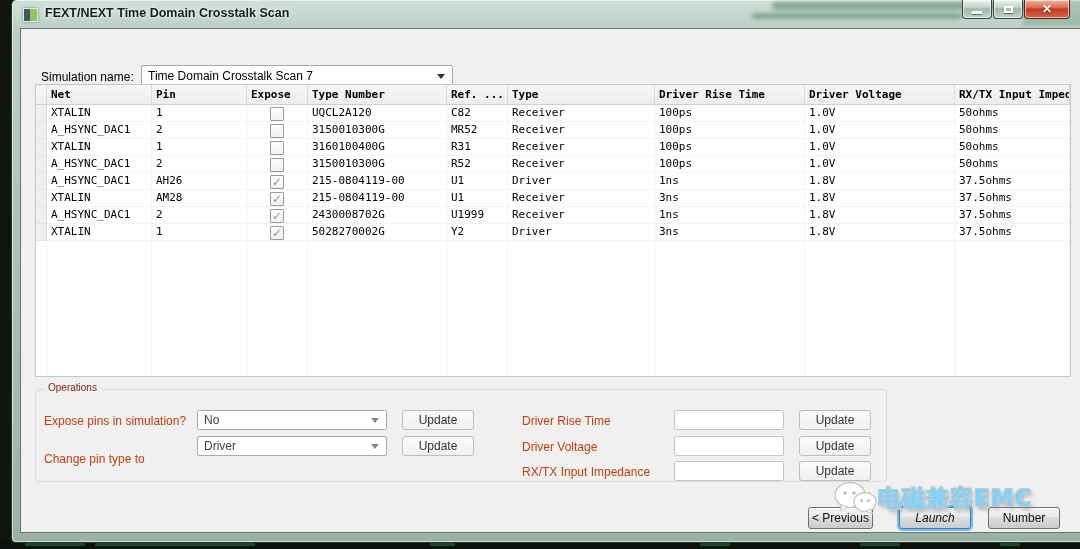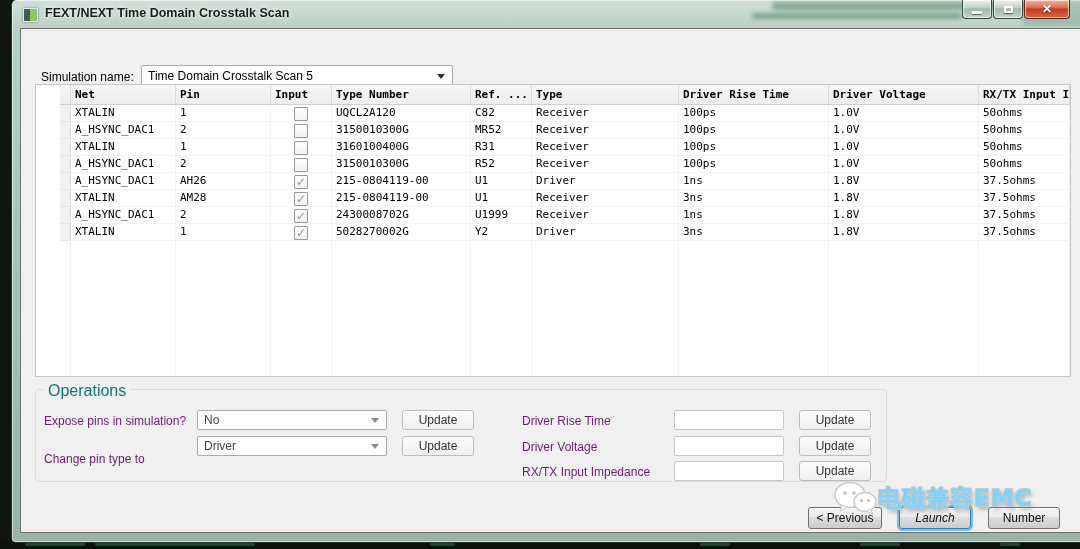--- a/index.html
+++ b/index.html
@@ -68,21 +68,21 @@
   .combo .arrow{
     position:absolute;right:7px;top:50%;margin-top:-2px;
     width:0;height:0;border-left:4px solid transparent;border-right:4px solid transparent;
     border-top:5px solid #333;
   }
   .sim-combo{left:120px;top:36px;width:312px;height:22px;}
 
   
   .grid-wrap{
     position:absolute;left:14px;top:55px;width:1036px;height:293px;
-    background:#fff;border:1px solid #c6c6c6;box-sizing:border-box;overflow:hidden;padding-left:24px;
+    background:#fff;border:1px solid #c6c6c6;box-sizing:border-box;overflow:hidden;
   }
   table.grid{border-collapse:collapse;table-layout:fixed;width:100%;
     font-family:"DejaVu Sans Mono","Liberation Mono",monospace;font-size:11px;color:#000;}
   .grid th{
     height:19px;background:linear-gradient(180deg,#f6f6f6,#ededed);
     border-right:1px solid #dadada;border-bottom:1px solid #cfcfcf;
     font-weight:bold;text-align:left;padding:0 0 0 4px;white-space:nowrap;overflow:hidden;
   }
   .grid td{
     height:16px;line-height:16px;padding:0 0 0 4px;
@@ -106,23 +106,23 @@
     color:#8a9a8e;font-size:12px;font-weight:bold;font-family:"DejaVu Sans",sans-serif;
   }
 
   
   .groupbox{
     position:absolute;left:14px;top:360px;width:852px;height:93px;
     border:1px solid #dcdcdc;border-radius:4px;box-sizing:border-box;
   }
   .groupbox .legend{
     position:absolute;left:8px;top:-8px;background:#f0f0f0;padding:0 4px;
-    font-size:16px;color:#0f766e;
-  }
-  .op-label{position:absolute;font-size:12px;color:#701a75;white-space:nowrap;}
+    font-size:10px;color:#7f1d1d;
+  }
+  .op-label{position:absolute;font-size:12px;color:#c2410c;white-space:nowrap;}
   .op-combo{height:20px;width:190px;left:161px;color:#444;}
   .op-combo .arrow{border-top-color:#8a8a8a;}
   .btn-update{
     position:absolute;width:72px;height:20px;left:366px;
     background:linear-gradient(180deg,#fbfbfb,#f0f0f0);
     border:1px solid #bdbdbd;border-radius:3px;
     font-size:12px;color:#333;text-align:center;line-height:18px;cursor:default;
     box-sizing:border-box;font-family:"Liberation Sans",sans-serif;
   }
   .op-input{
@@ -134,21 +134,21 @@
 
   
   .btn{
     position:absolute;height:22px;
     background:linear-gradient(180deg,#f4f4f4 0%,#ebebeb 45%,#dedede 46%,#cccccc 100%);
     border:1px solid #707070;border-radius:3px;
     box-shadow:inset 0 1px 0 rgba(255,255,255,.9);
     font-size:12px;color:#111;text-align:center;line-height:20px;cursor:default;
     box-sizing:border-box;font-family:"Liberation Sans",sans-serif;
   }
-  .btn-previous{left:787px;top:478px;width:74px;}
+  .btn-previous{left:787px;top:478px;width:65px;}
   .btn-launch{left:878px;top:478px;width:72px;border-color:#2f7cbf;box-shadow:0 0 0 2px rgba(90,170,230,.75), inset 0 1px 0 rgba(255,255,255,.9);font-style:italic;}
   .btn-cancel{left:967px;top:478px;width:72px;}
 
   
   .watermark{position:absolute;left:832px;top:480px;width:240px;height:36px;z-index:50;display:flex;align-items:center;pointer-events:none;}
   .wm-text{
     font-size:23px;font-weight:bold;color:#7dd3fc;letter-spacing:1px;white-space:nowrap;
     font-family:"DejaVu Sans",sans-serif;
     text-shadow:-1px -1px 0 #c9c9c9,1px -1px 0 #c9c9c9,-1px 1px 0 #c9c9c9,1px 1px 0 #c9c9c9,2px 3px 4px rgba(140,140,140,.8);
   }
@@ -183,32 +183,32 @@
       <div class="cap-btn close">
           <span class="glyph-close">✕</span>
         </div>
     </div>
   </div>
 
   <div class="client">
 
     <div class="sim-label">Simulation name:</div>
     <div class="combo sim-combo">
-      <span>Time Domain Crosstalk Scan 5</span>
+      <span>Time Domain Crosstalk Scan 7</span>
       <span class="arrow"></span>
     </div>
 
     <div class="grid-wrap">
       <table class="grid">
         <thead>
             <tr>
               <th class="c-rh"></th>
               <th class="c0">Net</th>
               <th class="c1">Pin</th>
-              <th class="c2">Input</th>
+              <th class="c2">Expose</th>
               <th class="c3">Type Number</th>
               <th class="c4">Ref. ...</th>
               <th class="c5">Type</th>
               <th class="c6">Driver Rise Time</th>
               <th class="c7">Driver Voltage</th>
               <th class="c8">RX/TX Input Impedance</th>
             </tr>
           </thead>
         <tbody>
             <tr>

